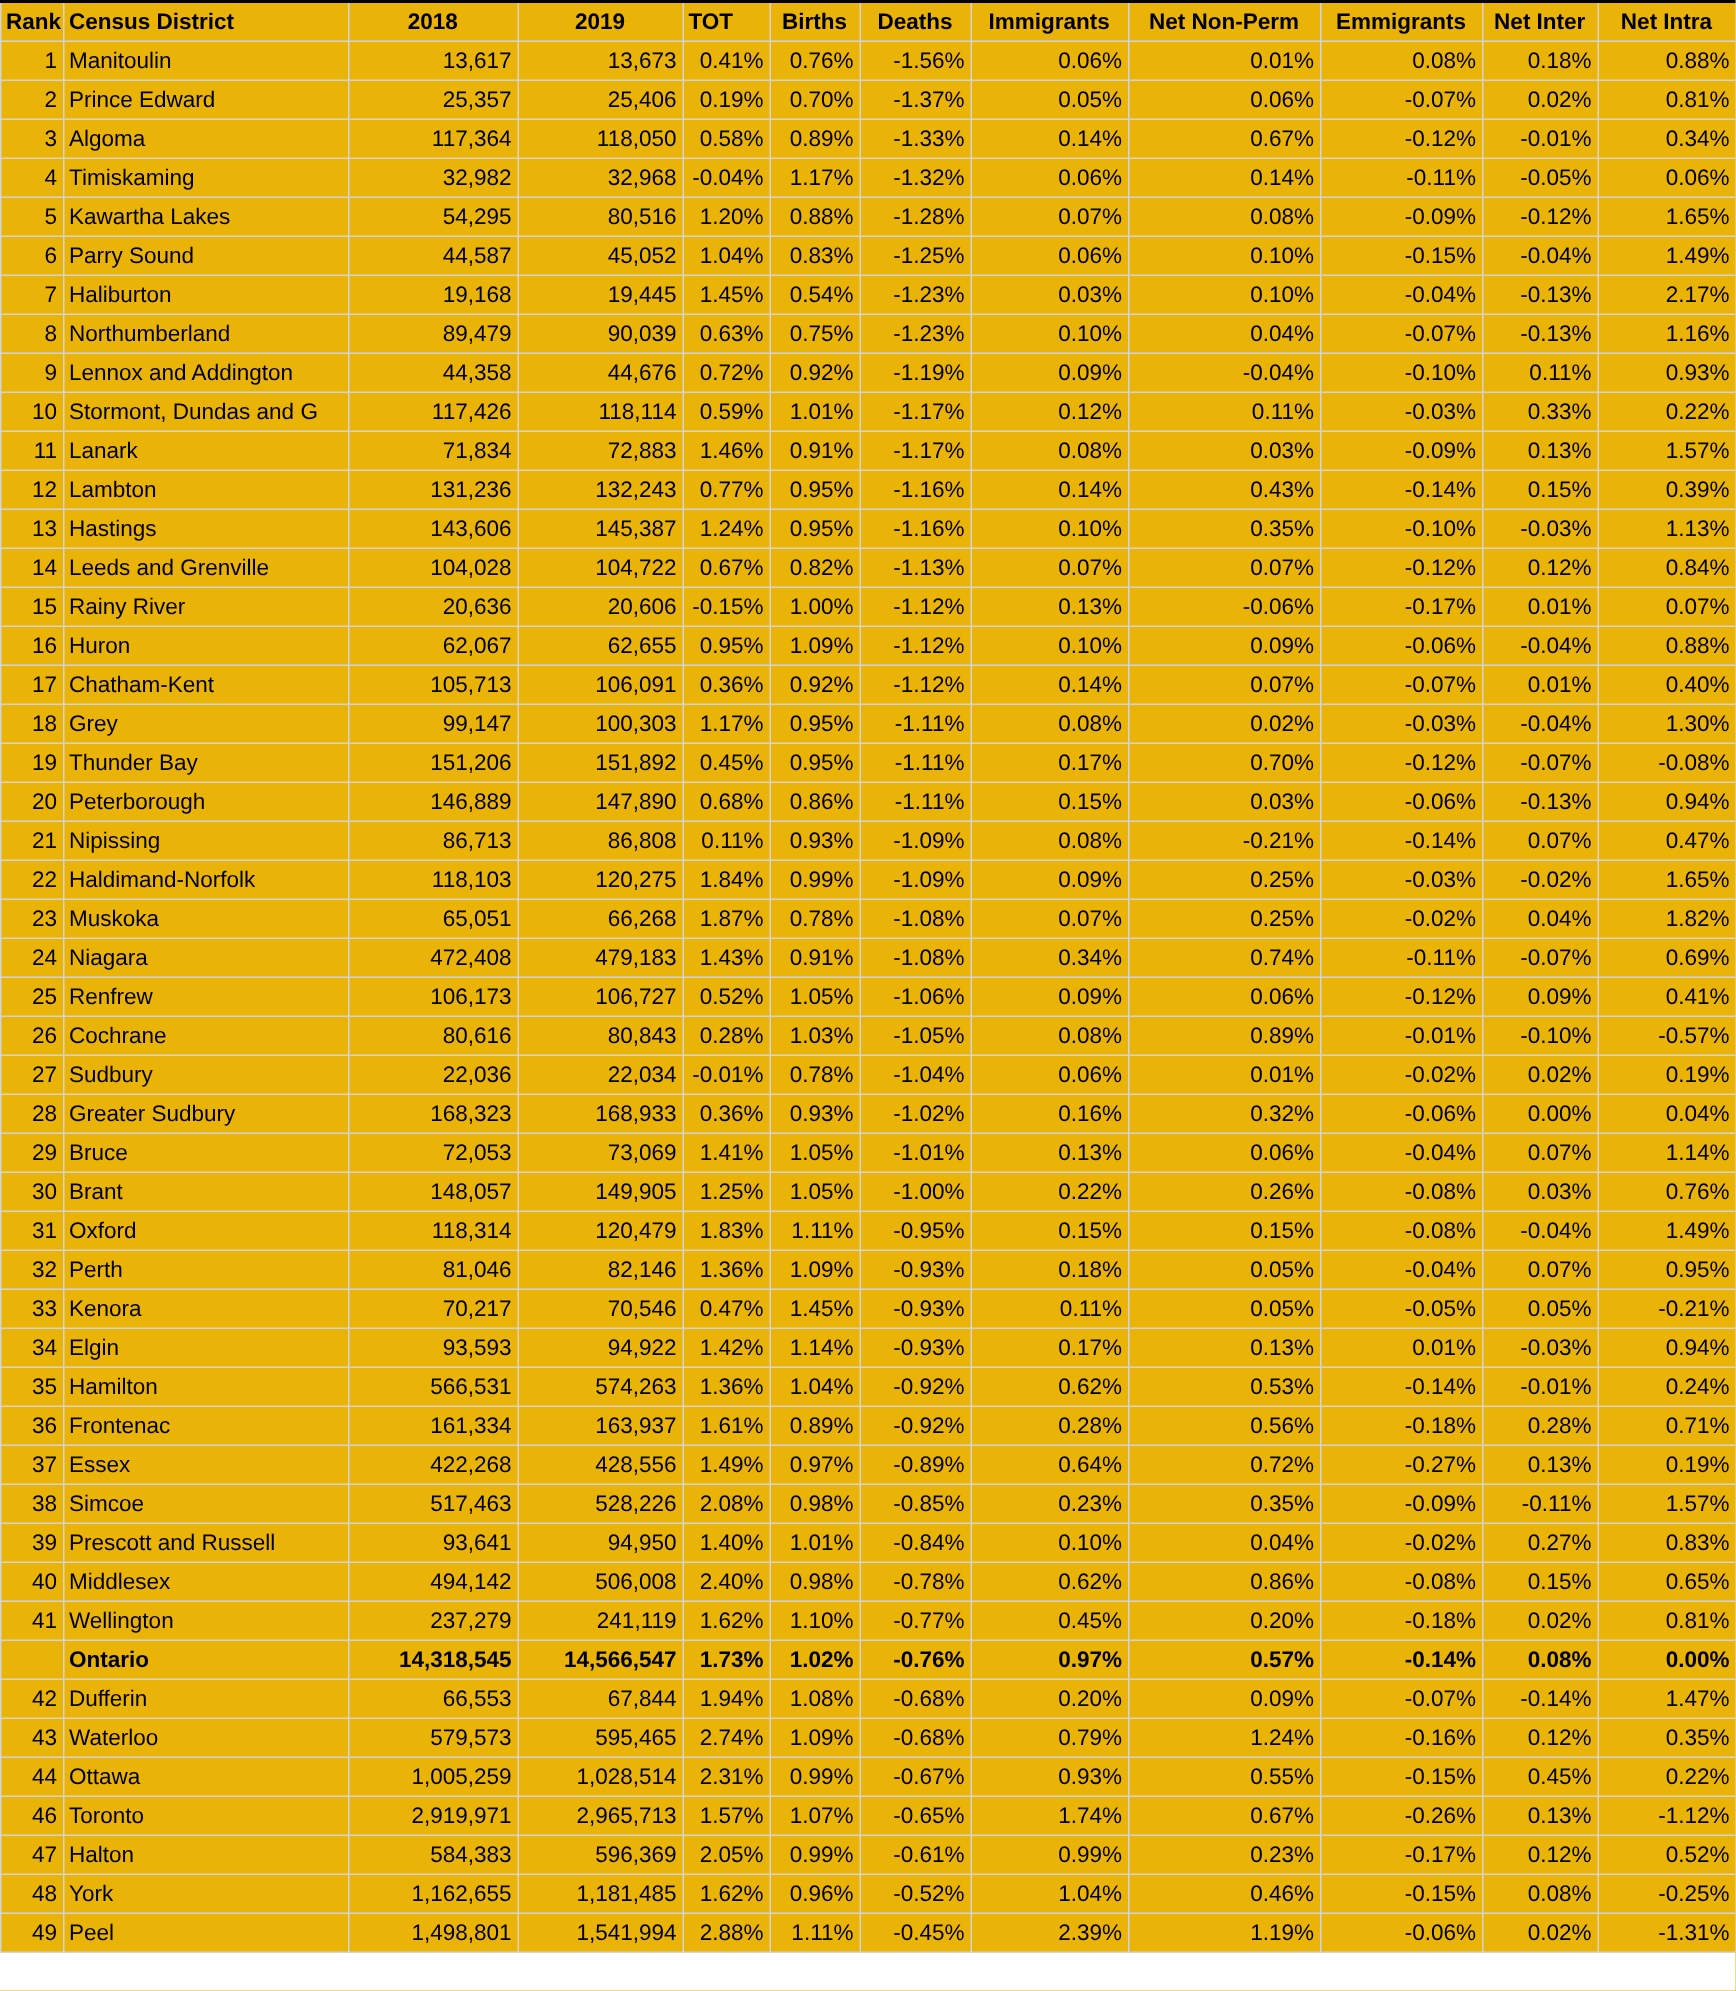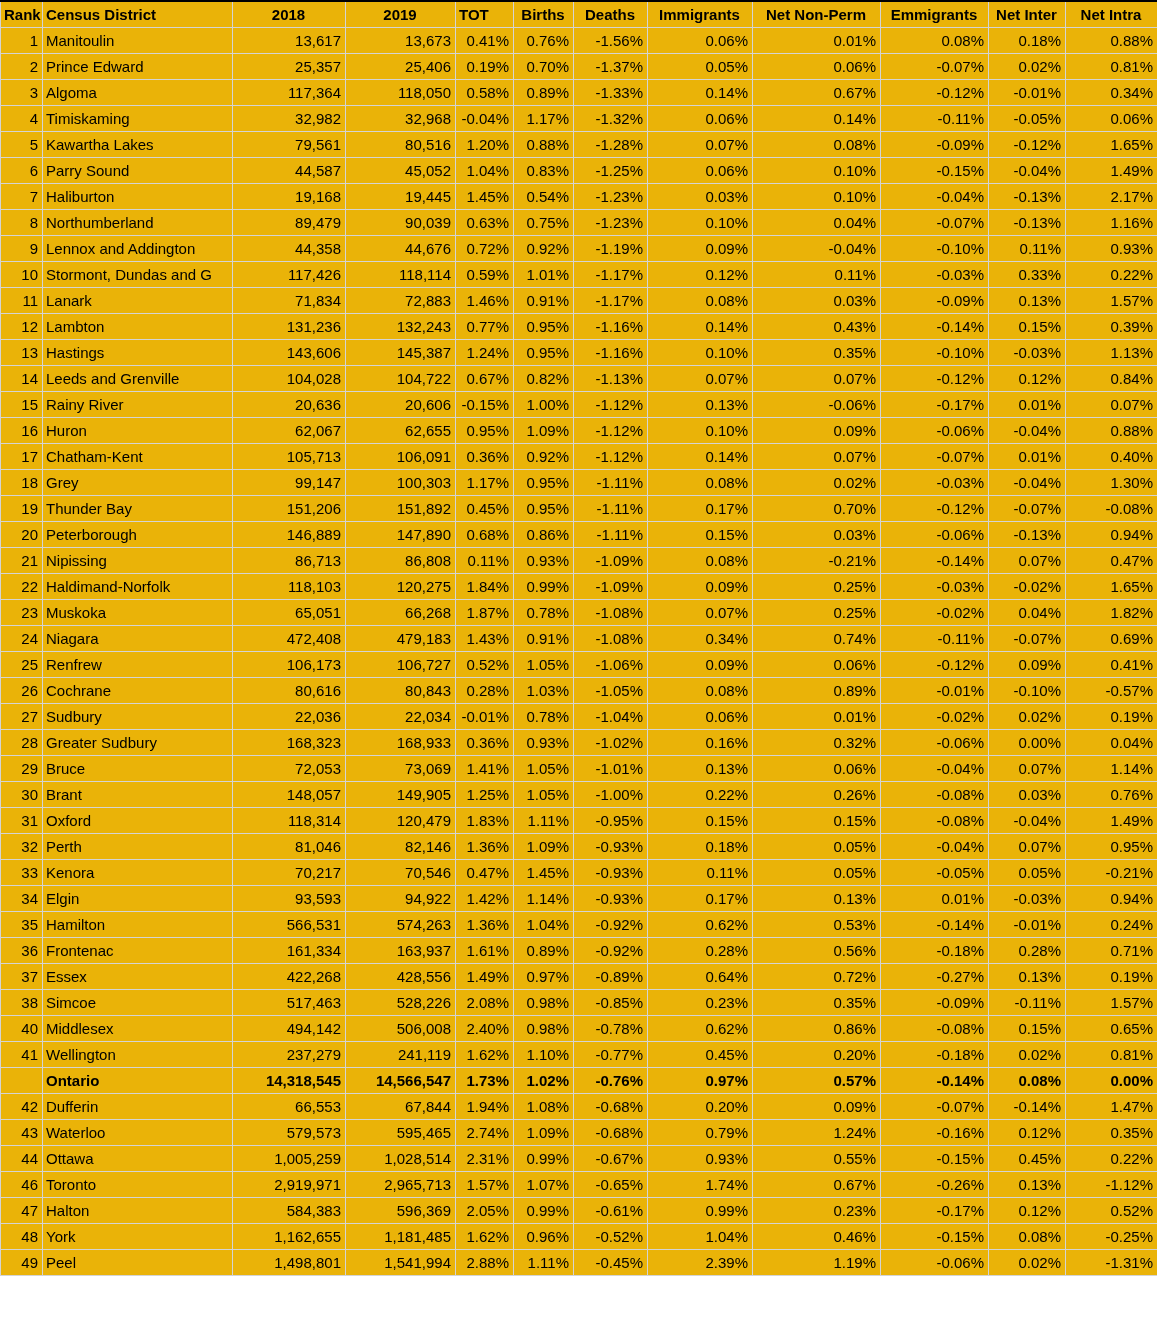--- a/index.html
+++ b/index.html
@@ -148,21 +148,21 @@
         <td data-name="cell">-1.32%</td>
         <td data-name="cell">0.06%</td>
         <td data-name="cell">0.14%</td>
         <td data-name="cell">-0.11%</td>
         <td data-name="cell">-0.05%</td>
         <td data-name="cell">0.06%</td>
       </tr>
       <tr data-name="table-row">
         <td data-name="cell">5</td>
         <td data-name="cell">Kawartha Lakes</td>
-        <td data-name="cell">79,561</td>
+        <td data-name="cell">54,295</td>
         <td data-name="cell">80,516</td>
         <td data-name="cell">1.20%</td>
         <td data-name="cell">0.88%</td>
         <td data-name="cell">-1.28%</td>
         <td data-name="cell">0.07%</td>
         <td data-name="cell">0.08%</td>
         <td data-name="cell">-0.09%</td>
         <td data-name="cell">-0.12%</td>
         <td data-name="cell">1.65%</td>
       </tr>
@@ -620,20 +620,34 @@
         <td data-name="cell">517,463</td>
         <td data-name="cell">528,226</td>
         <td data-name="cell">2.08%</td>
         <td data-name="cell">0.98%</td>
         <td data-name="cell">-0.85%</td>
         <td data-name="cell">0.23%</td>
         <td data-name="cell">0.35%</td>
         <td data-name="cell">-0.09%</td>
         <td data-name="cell">-0.11%</td>
         <td data-name="cell">1.57%</td>
+      </tr>
+      <tr data-name="table-row">
+        <td data-name="cell">39</td>
+        <td data-name="cell">Prescott and Russell</td>
+        <td data-name="cell">93,641</td>
+        <td data-name="cell">94,950</td>
+        <td data-name="cell">1.40%</td>
+        <td data-name="cell">1.01%</td>
+        <td data-name="cell">-0.84%</td>
+        <td data-name="cell">0.10%</td>
+        <td data-name="cell">0.04%</td>
+        <td data-name="cell">-0.02%</td>
+        <td data-name="cell">0.27%</td>
+        <td data-name="cell">0.83%</td>
       </tr>
       <tr data-name="table-row">
         <td data-name="cell">40</td>
         <td data-name="cell">Middlesex</td>
         <td data-name="cell">494,142</td>
         <td data-name="cell">506,008</td>
         <td data-name="cell">2.40%</td>
         <td data-name="cell">0.98%</td>
         <td data-name="cell">-0.78%</td>
         <td data-name="cell">0.62%</td>

